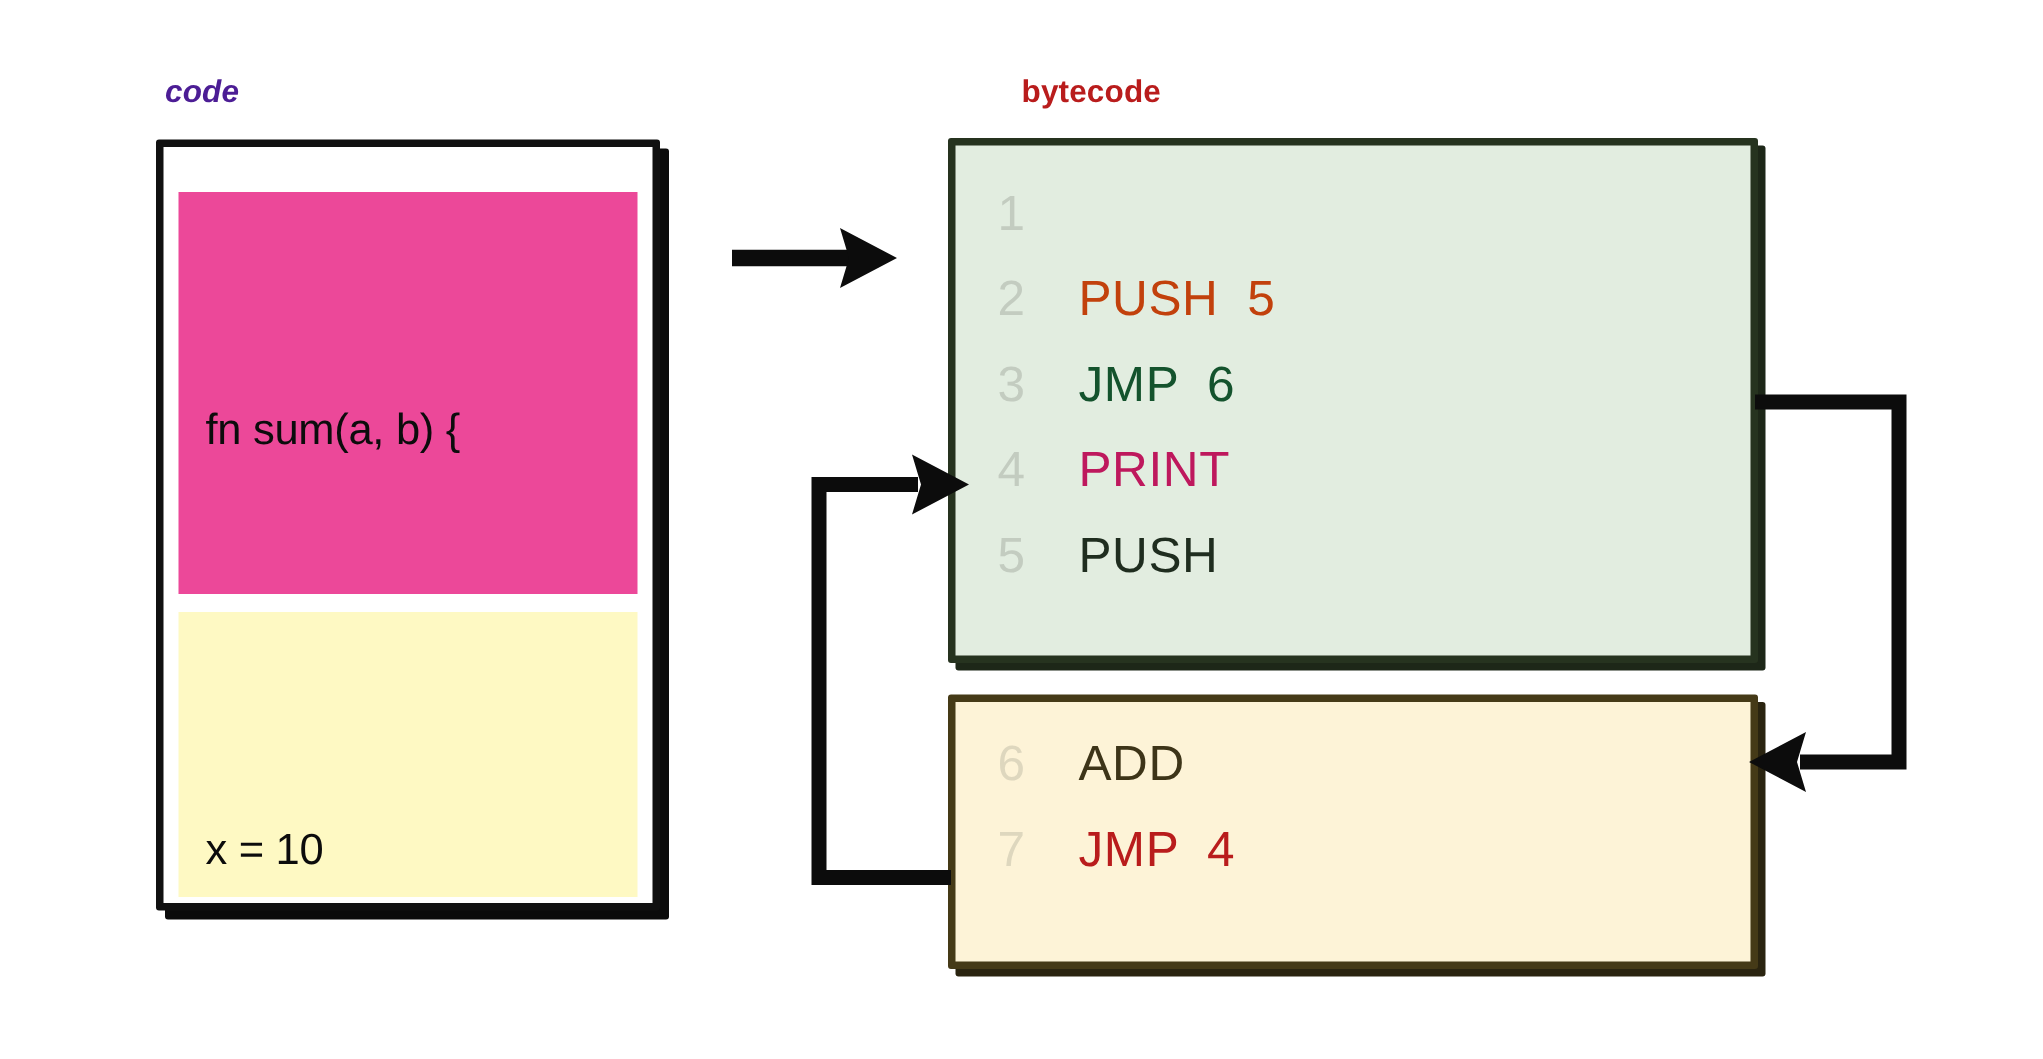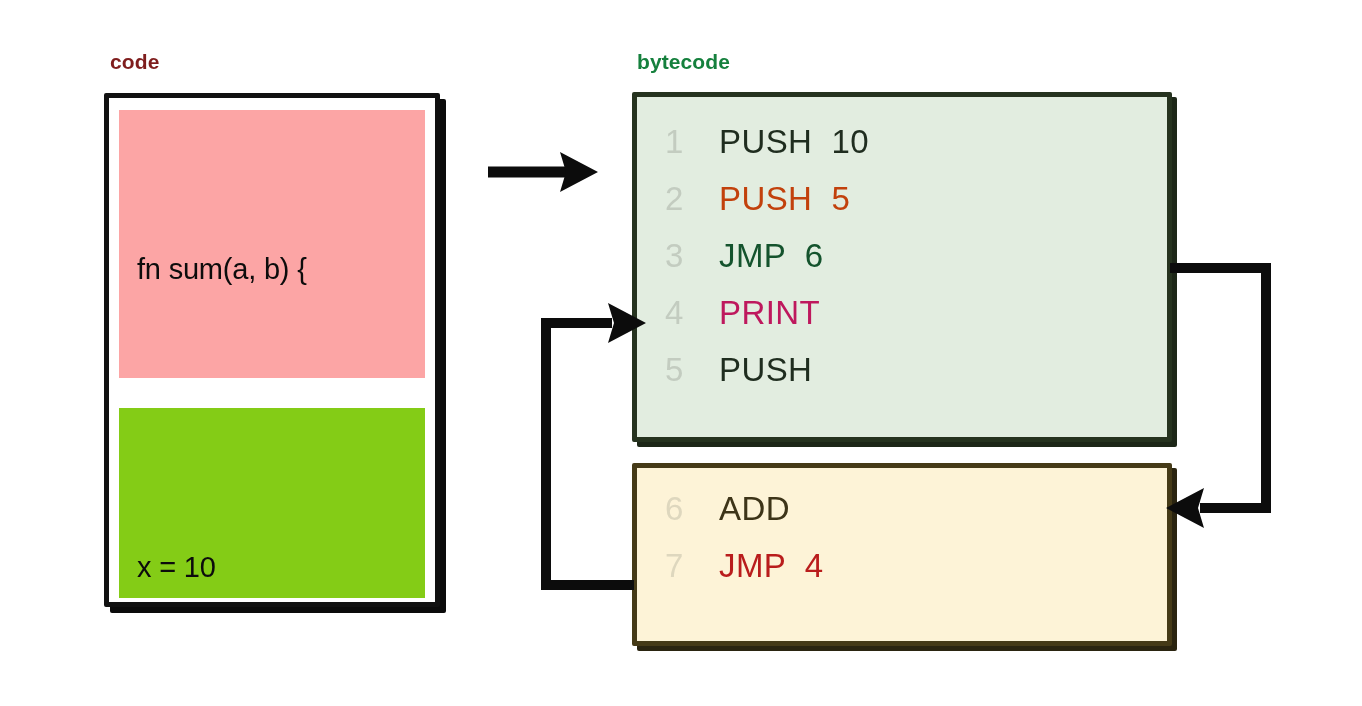--- a/index.html
+++ b/index.html
@@ -120,46 +120,45 @@
     width: 1362px;
     height: 706px;
     pointer-events: none;
   }
 </style>
 </head>
 <body>
 
 <div class="stage">
 
-  <div class="section-label" id="label-code" style="color: #7f1d1d;">code</div>
-
-  <div class="section-label" id="label-bytecode" style="color: #15803d;">bytecode</div>
+  <div class="section-label" id="label-code" style="color: #4c1d95; font-style: italic;">code</div>
+
+  <div class="section-label" id="label-bytecode" style="color: #b91c1c; margin-left: 44px;">bytecode</div>
 
   <div id="code-panel">
 
-    <div class="code-block" id="code-block-fn" style="background: #fca5a5;">
+    <div class="code-block" id="code-block-fn" style="background: #ec4899; margin-top: 18px;">
       <span class="code-line">fn sum(a, b) {</span>
       <span class="code-line indent-1">c = a + b</span>
       
     </div>
 
-    <div class="code-block" id="code-block-main" style="background: #84cc16;">
+    <div class="code-block" id="code-block-main" style="background: #fef9c3;">
       <span class="code-line">x = 10</span>
       
       
     </div>
 
   </div>
 
   <div class="bc-panel" id="bytecode-panel-main" style="background: rgb(226, 237, 224); border-color: rgb(38, 51, 31);">
     <div class="bc-list">
 
       <div class="bc-row">
         <span class="bc-num" style="color: rgb(195, 204, 192);">1</span>
-        <span class="bc-op" style="color: rgb(31, 45, 31);">PUSH  10</span>
       </div>
 
       <div class="bc-row">
         <span class="bc-num" style="color: rgb(195, 204, 192);">2</span>
         <span class="bc-op" style="color: #c2410c;">PUSH  5</span>
       </div>
 
       <div class="bc-row">
         <span class="bc-num" style="color: rgb(195, 204, 192);">3</span>
         <span class="bc-op" style="color: #14532d;">JMP  6</span>

